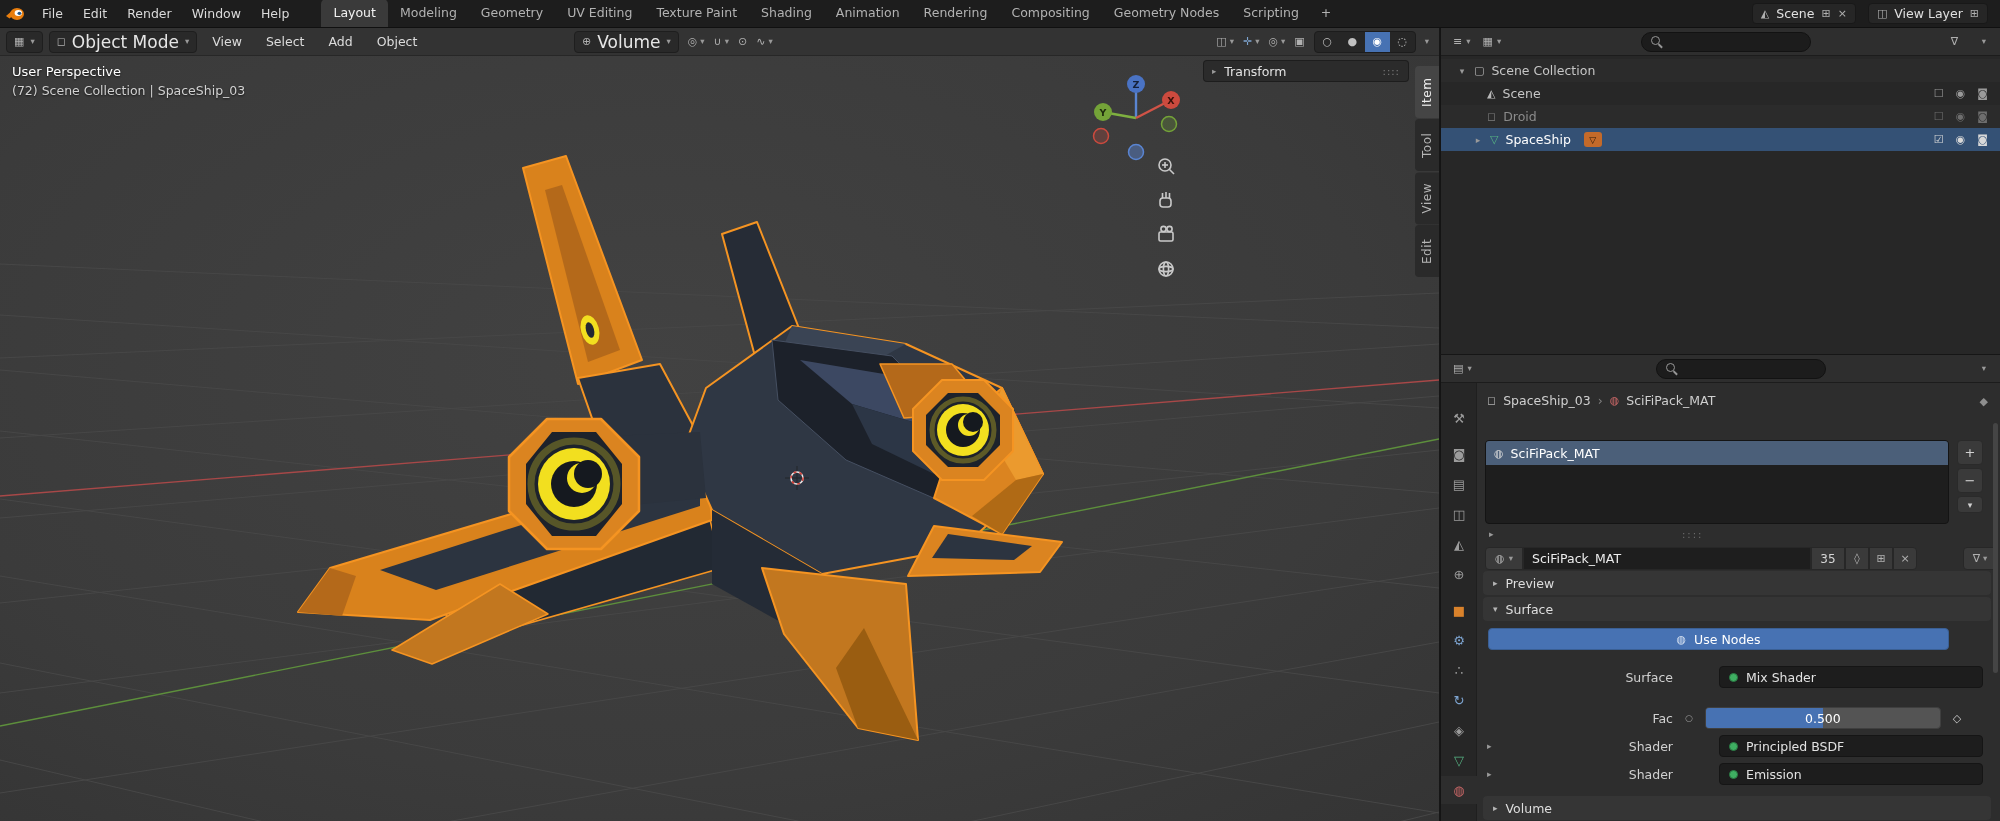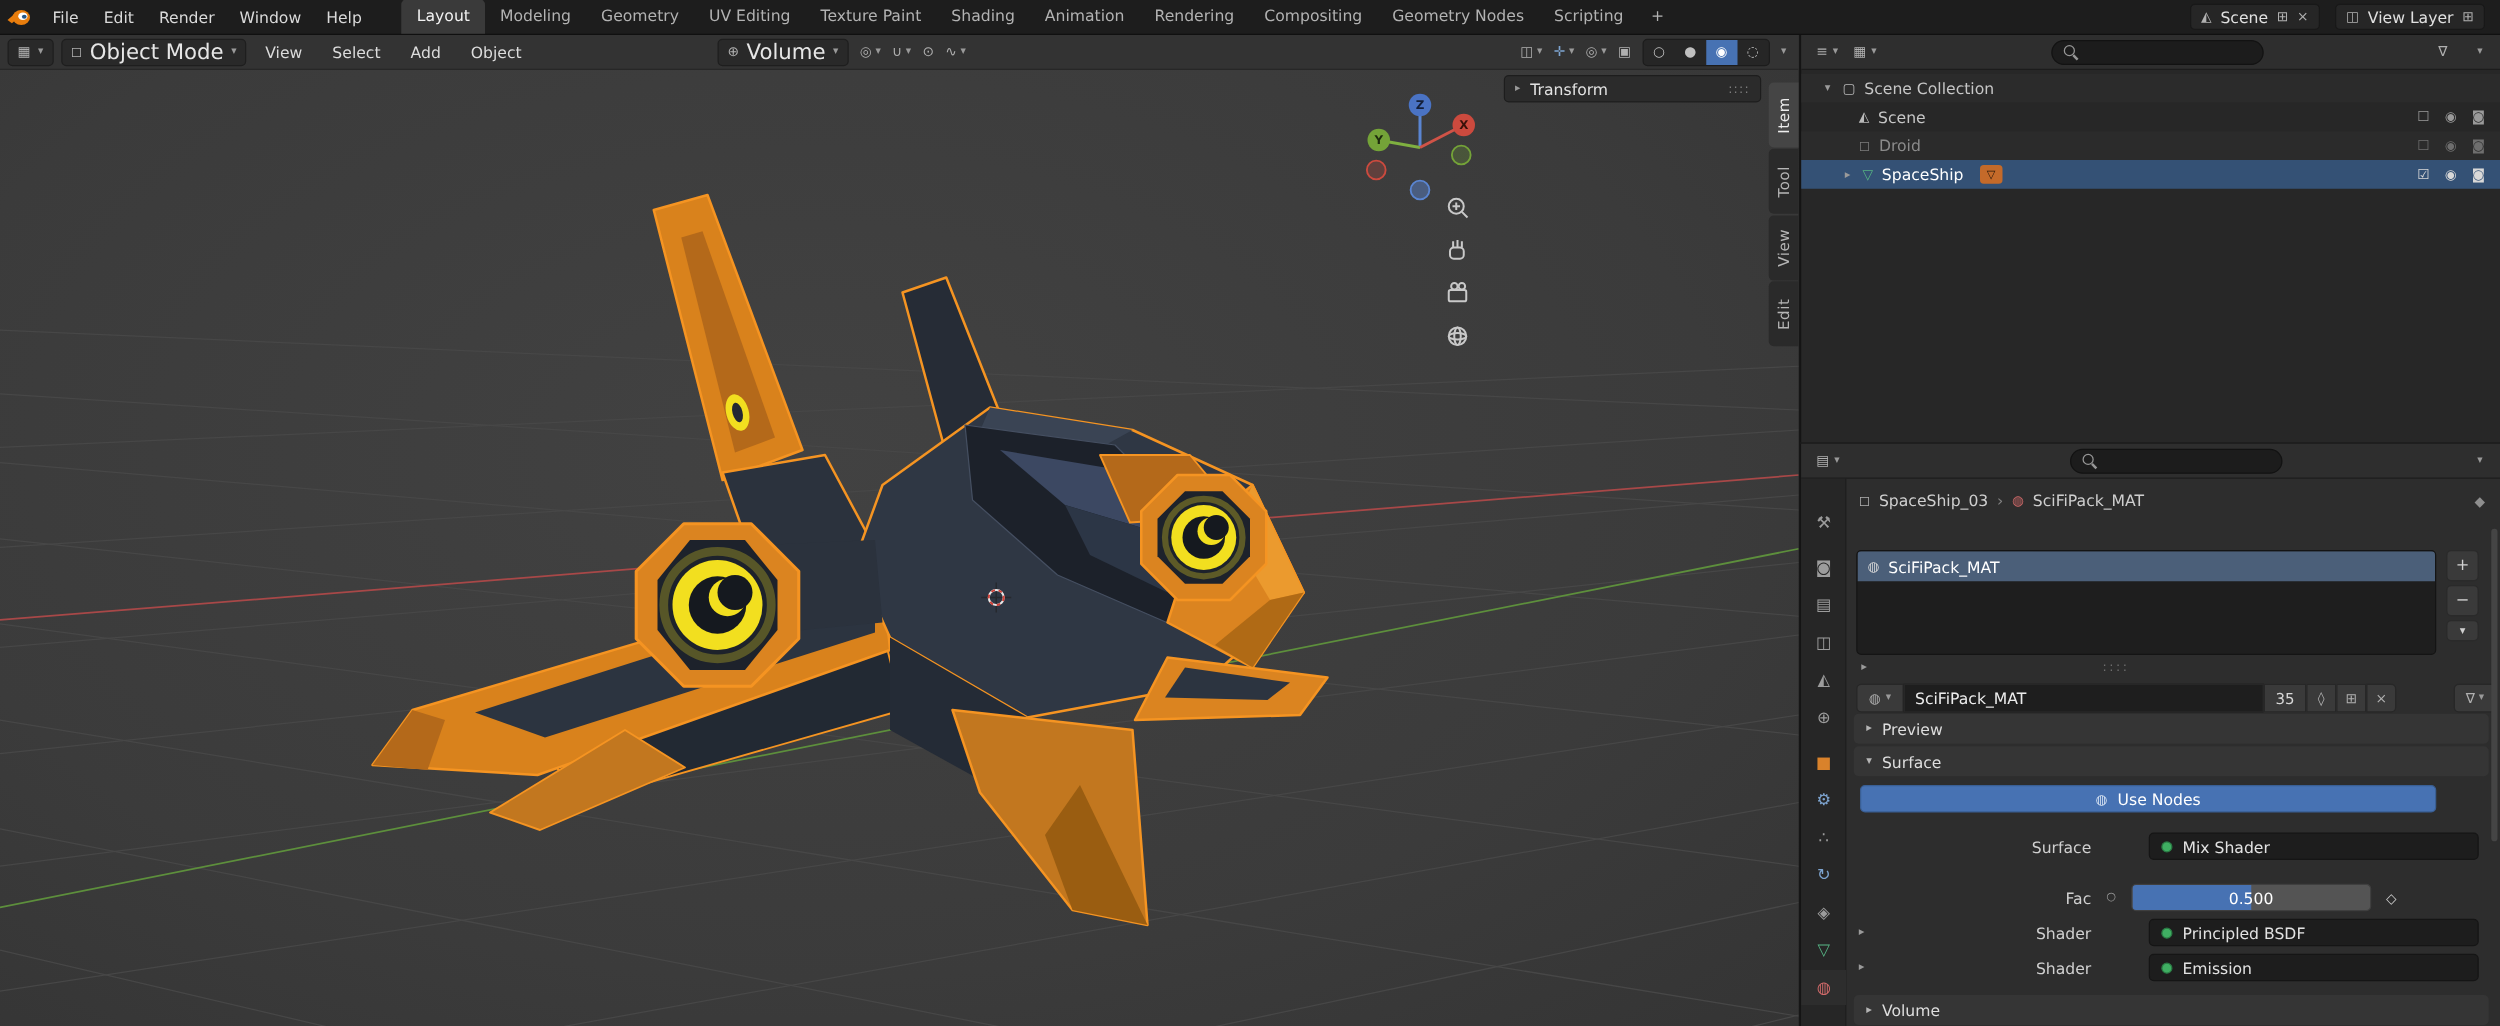--- a/index.html
+++ b/index.html
@@ -127,21 +127,21 @@
     gap:8px;color:#ffffff;font-size:12.5px;}
   #use-nodes .g{color:#dce6f4;}
 
   .prow{position:absolute;left:0;width:524px;height:22px;display:flex;align-items:center;gap:12px;}
   .plabel{width:196px;text-align:right;color:#d0d0d0;font-size:12.5px;flex:none;}
   .dd{display:flex;align-items:center;gap:8px;width:264px;height:22px;background:#1d1d1d;
     border:1px solid #151515;border-radius:4px;padding:0 9px;color:#e2e2e2;font-size:12.5px;margin-left:34px;}
   .node-dot{width:9px;height:9px;border-radius:50%;background:#3fae62;border:1px solid #2a7a44;flex:none;}
   .row-caret{position:absolute;left:10px;color:#9a9a9a;font-size:9px;}
   .deco-dot{color:#9a9a9a;font-size:9px;}
-  .slider{position:relative;width:192px;height:22px;background:#545454;border:1px solid #3f3f3f;
+  .slider{position:relative;width:236px;height:22px;background:#545454;border:1px solid #3f3f3f;
     border-radius:4px;overflow:hidden;flex:none;}
   .slider .fill{position:absolute;left:0;top:0;bottom:0;width:50%;background:#4772b3;}
   .sl-val{position:absolute;inset:0;display:flex;align-items:center;justify-content:center;color:#fff;font-size:12.5px;}
   .kf-diamond{color:#cfcfcf;font-size:11px;}
   #psb{position:absolute;right:2px;top:40px;width:5px;height:250px;background:#454545;border-radius:3px;}
 </style>
 </head>
 <body>
 
 <div id="app">
@@ -368,20 +368,24 @@
           <span>●</span>
           <span class="active">◉</span>
           <span>◌</span>
         </div>
         <div class="vh-ico">
           <span class="chev">▾</span>
         </div>
       </div>
     </div>
 
+    <div id="overlay-text">
+      <span class="l1">User Perspective</span>
+      <span class="l2">(72) Scene Collection | SpaceShip_03</span>
+    </div>
 
     <div id="transform-panel">
       <span class="chev">▸</span>
       <span>Transform</span>
       <span class="grip">::::</span>
     </div>
 
     <div id="ntabs">
       <div class="ntab active">Item</div>
       <div class="ntab">Tool</div>

